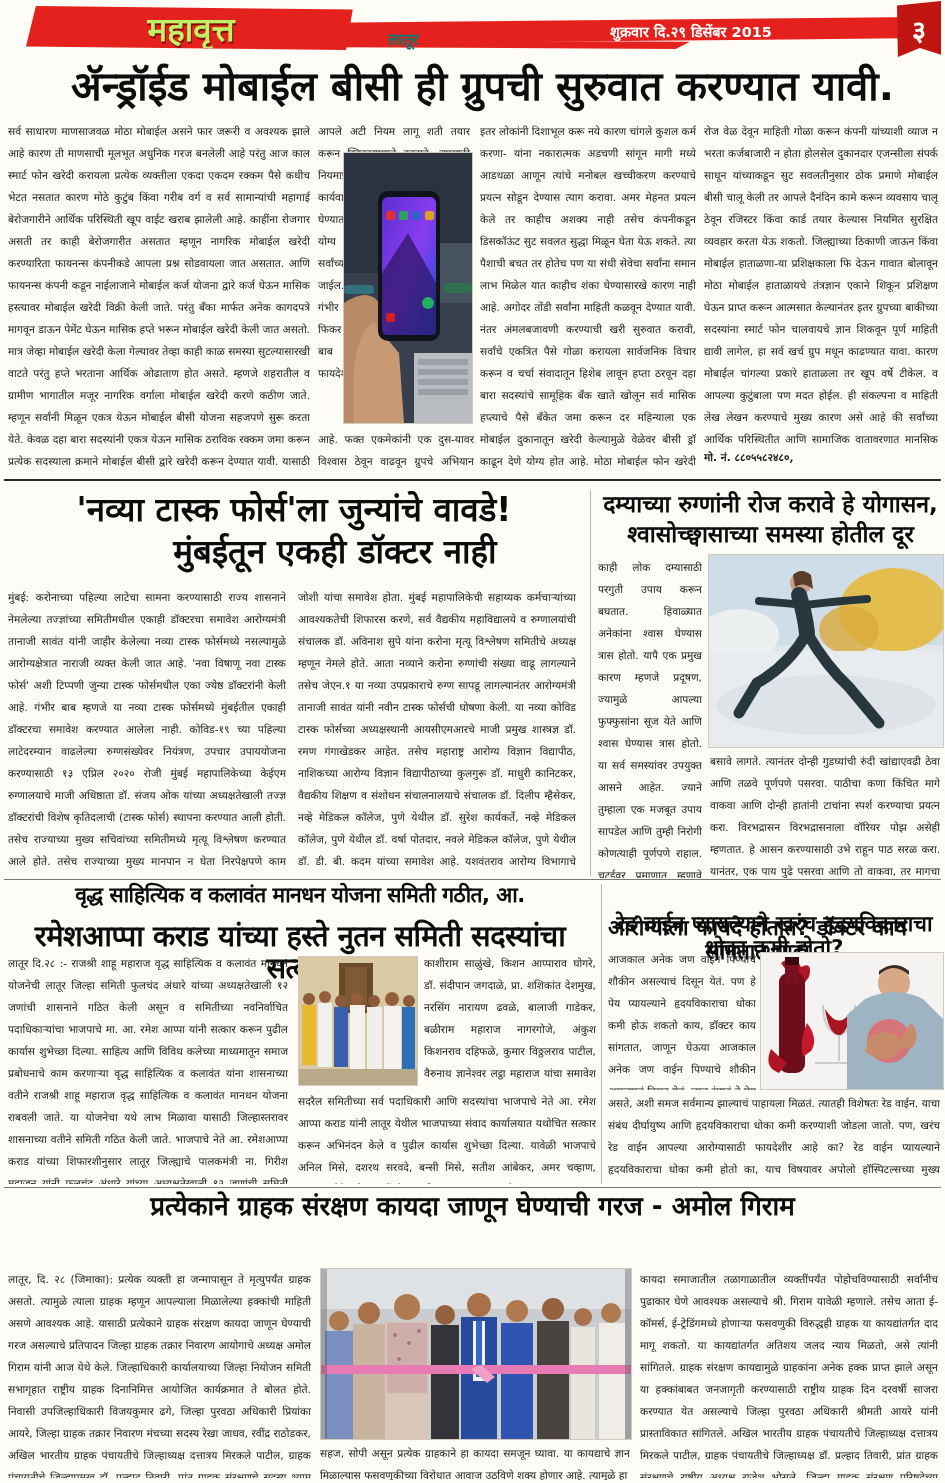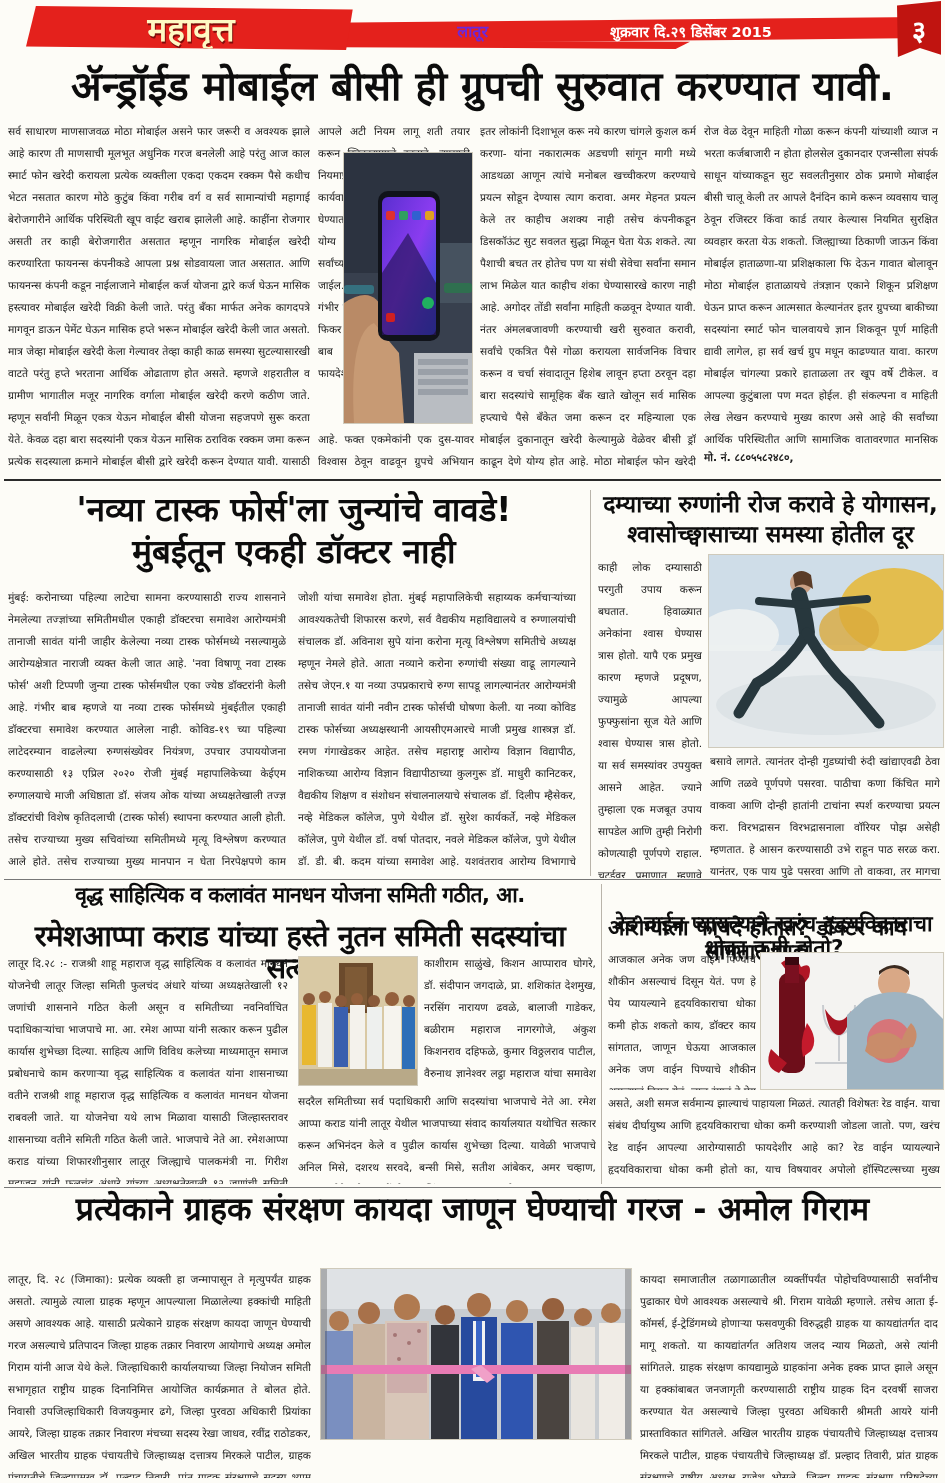--- a/index.html
+++ b/index.html
@@ -7,26 +7,26 @@
         font-family:"DejaVu Sans",sans-serif;color:#151515;overflow:hidden;}
   .bd{position:absolute;font-size:10.6px;line-height:22px;text-align:justify;
       overflow:hidden;color:#1b1b1b;word-break:break-word;}
   .hl{position:absolute;text-align:center;font-weight:bold;color:#0c0c0c;line-height:1.12;}
   .rule-h{position:absolute;background:#2a2a2a;}
   .rule-v{position:absolute;background:#b9b4aa;width:1px;}
   .photo{position:absolute;overflow:hidden;border:1px solid #cfcabb;}
   
   .mast-left{position:absolute;left:26px;top:5px;width:330px;height:46px;background:#e4211c;
              clip-path:polygon(3% 2%,99% 10%,97% 98%,0 90%);display:flex;align-items:center;justify-content:center;}
-  .mast-left span{color:#fef9c3;font-weight:bold;font-size:33px;text-shadow:1px 2px 0 #7e0d0b;}
+  .mast-left span{color:#bef264;font-weight:bold;font-size:33px;text-shadow:1px 2px 0 #7e0d0b;}
   .mast-strip{position:absolute;left:300px;top:17px;width:628px;height:27px;background:#e4211c;
               clip-path:polygon(0 22%,99% 0,100% 78%,1% 100%);}
   .mast-strip2{position:absolute;left:330px;top:40px;width:360px;height:9px;background:#e4211c;
                clip-path:polygon(0 0,100% 20%,96% 100%,2% 80%);}
-  .mast-city{position:absolute;left:388px;top:20px;width:100px;text-align:right;color:#6d28d9;
+  .mast-city{position:absolute;left:388px;top:28px;width:100px;text-align:left;color:#0f766e;
              font-weight:bold;font-size:16px;}
   .mast-date{position:absolute;left:566px;top:21px;width:250px;text-align:center;color:#fff;
              font-weight:bold;font-size:14.5px;}
   .mast-badge{position:absolute;left:897px;top:1px;width:44px;height:56px;background:#c01410;
               clip-path:polygon(0 8%,100% 0,100% 96%,52% 84%,2% 100%);
               display:flex;align-items:center;justify-content:center;}
   .mast-badge span{color:#fff;font-weight:bold;font-size:27px;}
 </style>
 </head>
 <body>
@@ -92,21 +92,21 @@
         <circle cx="84" cy="150" r="6" fill="#20b060"></circle>
       </g>
       <rect x="100" y="130" width="28" height="10" rx="3" fill="#2f6f4f"></rect>
       <rect x="0" y="132" width="30" height="9" rx="3" fill="#35707f"></rect>
     </svg>
   </div>
 
   <div class="rule-h" style="left:4px;top:479px;width:937px;height:2px;"></div>
 
   <div class="hl" style="left:0;top:492px;width:588px;font-size:33px;">'नव्या टास्क फोर्स'ला जुन्यांचे वावडे!</div>
-  <div class="hl" style="left:0;top:534px;width:588px;font-size:33px;">मुंबईतून एकही डॉक्टर नाही</div>
+  <div class="hl" style="left:0;top:534px;width:588px;font-size:33px;padding-left:41px;">मुंबईतून एकही डॉक्टर नाही</div>
   <div class="bd" style="left:8px;top:586px;width:278px;height:290px;">मुंबई: करोनाच्या पहिल्या लाटेचा सामना करण्यासाठी राज्य शासनाने नेमलेल्या तज्ज्ञांच्या समितीमधील एकाही डॉक्टरचा समावेश आरोग्यमंत्री तानाजी सावंत यांनी जाहीर केलेल्या नव्या टास्क फोर्समध्ये नसल्यामुळे आरोग्यक्षेत्रात नाराजी व्यक्त केली जात आहे. 'नवा विषाणू नवा टास्क फोर्स' अशी टिप्पणी जुन्या टास्क फोर्समधील एका ज्येष्ठ डॉक्टरांनी केली आहे. गंभीर बाब म्हणजे या नव्या टास्क फोर्समध्ये मुंबईतील एकाही डॉक्टरचा समावेश करण्यात आलेला नाही. कोविड-१९ च्या पहिल्या लाटेदरम्यान वाढलेल्या रुग्णसंख्येवर नियंत्रण, उपचार उपाययोजना करण्यासाठी १३ एप्रिल २०२० रोजी मुंबई महापालिकेच्या केईएम रुग्णालयाचे माजी अधिष्ठाता डॉ. संजय ओक यांच्या अध्यक्षतेखाली तज्ज्ञ डॉक्टरांची विशेष कृतिदलाची (टास्क फोर्स) स्थापना करण्यात आली होती. तसेच राज्याच्या मुख्य सचिवांच्या समितीमध्ये मृत्यू विश्लेषण करण्यात आले होते. तसेच राज्याच्या मुख्य मानपान न घेता निरपेक्षपणे काम करणाऱ्यांचा काम केले होते. यात यापैकी आरोग्य क्षेत्रातील तज्ज्ञ खाजगी रुग्णालयाच्या आजारा तसेच मृत्यू दरम्यान कोविड काळात काम करणारे डॉ. राहुल पंडित व डॉ. अजित देसाई जोशी यांचा समावेश होता.</div>
   <div class="bd" style="left:298px;top:586px;width:278px;height:290px;">जोशी यांचा समावेश होता. मुंबई महापालिकेची सहाय्यक कर्मचाऱ्यांच्या आवश्यकतेची शिफारस करणे, सर्व वैद्यकीय महाविद्यालये व रुग्णालयांची संचालक डॉ. अविनाश सुपे यांना करोना मृत्यू विश्लेषण समितीचे अध्यक्ष म्हणून नेमले होते. आता नव्याने करोना रुग्णांची संख्या वाढू लागल्याने तसेच जेएन.१ या नव्या उपप्रकाराचे रुग्ण सापडू लागल्यानंतर आरोग्यमंत्री तानाजी सावंत यांनी नवीन टास्क फोर्सची घोषणा केली. या नव्या कोविड टास्क फोर्सच्या अध्यक्षस्थानी आयसीएमआरचे माजी प्रमुख शास्त्रज्ञ डॉ. रमण गंगाखेडकर आहेत. तसेच महाराष्ट्र आरोग्य विज्ञान विद्यापीठ, नाशिकच्या आरोग्य विज्ञान विद्यापीठाच्या कुलगुरू डॉ. माधुरी कानिटकर, वैद्यकीय शिक्षण व संशोधन संचालनालयाचे संचालक डॉ. दिलीप म्हैसेकर, नव्हे मेडिकल कॉलेज, पुणे येथील डॉ. सुरेश कार्यकर्ते, नव्हे मेडिकल कॉलेज, पुणे येथील डॉ. वर्षा पोतदार, नवले मेडिकल कॉलेज, पुणे येथील डॉ. डी. बी. कदम यांच्या समावेश आहे. यशवंतराव आरोग्य विभागाचे आयुक्त सदस्य सचिव बनवणार आहेत. याबाबतचा शासन निर्णयही लवकरच काढण्यात येणार असून गंभीर व ऑक्सिजन आवश्यकता असलेल्या कोविड-१९ रुग्णांच्या उपचाराचा प्रोटोकॉल स्थापन करणे, कोविड-१९ क्रिटीकल रुग्णांना आवश्यक उपाययोजना आरोग्य क्षेत्रात नाराजी दिसून येत आहे.</div>
 
   <div class="rule-v" style="left:590px;top:490px;height:386px;"></div>
 
   <div class="hl" style="left:596px;top:492px;width:349px;font-size:23px;">दम्याच्या रुग्णांनी रोज करावे हे योगासन,</div>
   <div class="hl" style="left:596px;top:522px;width:349px;font-size:23px;">श्वासोच्छ्वासाच्या समस्या होतील दूर</div>
   <div class="bd" style="left:598px;top:556px;width:104px;height:322px;">काही लोक दम्यासाठी परगुती उपाय करून बघतात. हिवाळ्यात अनेकांना श्वास घेण्यास त्रास होतो. यापै एक प्रमुख कारण म्हणजे प्रदूषण, ज्यामुळे आपल्या फुफ्फुसांना सूज येते आणि श्वास घेण्यास त्रास होतो. या सर्व समस्यांवर उपयुक्त आसने आहेत. ज्याने तुम्हाला एक मजबूत उपाय सापडेल आणि तुम्ही निरोगी कोणत्याही पूर्णपणे राहाल. चटईवर प्रमाणात म्हणावे १५ मिनिटे ह उपाय केल्याने तुम्हाला आराम मिळेल आणि तो वाढत म्हणजे योग.हस्त उत्तानासन योग बसा. दीर्घ श्वास घेत घ्या. दोन हातांमधील अंतर खांद्याच्या रुंदीपेक्षा जास्त नसावे. वरचे धड आणि मान थोडेसे वक्र करा. हात वर करून मागे वळवणे एकाच वेळी करा. भुजंगासन दम्याच्या रुग्णांसाठी फायदेशीर आहे. या योगासनामुळे फुफ्फुसांचा त्रास दूर होतो. श्वसनमार्ग स्वच्छ राहून होण्यास मदत होते व ही सर्वांच्या फुफ्फुसांत</div>
   <div class="bd" style="left:710px;top:750px;width:230px;height:128px;">बसावे लागते. त्यानंतर दोन्ही गुडघ्यांची रुंदी खांद्याएवढी ठेवा आणि तळवे पूर्णपणे पसरवा. पाठीचा कणा किंचित मागे वाकवा आणि दोन्ही हातांनी टाचांना स्पर्श करण्याचा प्रयत्न करा. विरभद्रासन विरभद्रासनाला वॉरियर पोझ असेही म्हणतात. हे आसन करण्यासाठी उभे राहून पाठ सरळ करा. यानंतर, एक पाय पुढे पसरवा आणि तो वाकवा, तर मागचा पाय सरळ राहील. त्यानंतर दोन्ही हात खांद्यापर्यंत वर करून सरळ करा. नंतर हळूहळू श्वास घ्या.</div>
 
@@ -187,23 +187,24 @@
       <path d="M118,22 q14,-14 30,0 l0,-4 q-14,-12 -30,0 z" fill="#3a2a20"></path>
       <path d="M104,46 q30,-14 58,0 l20,20 0,70 -96,0 0,-74 z" fill="#9fb4c2"></path>
       <circle cx="128" cy="88" r="22" fill="#e86060" opacity="0.75"></circle>
       <path d="M108,84 q20,-12 36,6 l-10,14 q-18,6 -30,-6 z" fill="#c98c6a"></path>
       <path d="M150,70 q10,10 2,24 l-14,2 q4,-16 12,-26" fill="#c98c6a"></path>
     </svg>
   </div>
 
   <div class="rule-h" style="left:4px;top:1187px;width:937px;height:1px;background:#777;"></div>
 
-  <div class="hl" style="left:0;top:1192px;width:945px;font-size:32px;">प्रत्येकाने ग्राहक संरक्षण कायदा जाणून घेण्याची गरज - अमोल गिराम</div>
+  <div class="hl" style="left:0;top:1192px;width:945px;font-size:26px;">प्रत्येकाने ग्राहक संरक्षण कायदा जाणून घेण्याची गरज - अमोल गिराम</div>
 
   <div class="bd" style="left:8px;top:1268px;width:303px;height:210px;">लातूर, दि. २८ (जिमाका): प्रत्येक व्यक्ती हा जन्मापासून ते मृत्युपर्यंत ग्राहक असतो. त्यामुळे त्याला ग्राहक म्हणून आपल्याला मिळालेल्या हक्कांची माहिती असणे आवश्यक आहे. यासाठी प्रत्येकाने ग्राहक संरक्षण कायदा जाणून घेण्याची गरज असल्याचे प्रतिपादन जिल्हा ग्राहक तक्रार निवारण आयोगाचे अध्यक्ष अमोल गिराम यांनी आज येथे केले. जिल्हाधिकारी कार्यालयाच्या जिल्हा नियोजन समिती सभागृहात राष्ट्रीय ग्राहक दिनानिमित्त आयोजित कार्यक्रमात ते बोलत होते. निवासी उपजिल्हाधिकारी विजयकुमार ढगे, जिल्हा पुरवठा अधिकारी प्रियांका आयरे, जिल्हा ग्राहक तक्रार निवारण मंचच्या सदस्य रेखा जाधव, रवींद्र राठोडकर, अखिल भारतीय ग्राहक पंचायतीचे जिल्हाध्यक्ष दत्तात्रय मिरकले पाटील, ग्राहक पंचायतीचे जिल्हाप्रमुख डॉ. प्रल्हाद तिवारी, प्रांत ग्राहक संरक्षणचे सदस्य श्याम मोरे, रंजना मालुसरे, विवर्धन रावसो, निपुण शेटे, सतीश देशमुख, तहसीलदार सौदागर तांदळे, वि. निधी एस. आसिफ पटेल उपस्थित होते. या कार्यक्रमांची सुरुवात करण्यात आली. ग्राहक संरक्षण कायद्याची माहिती सामाजिक दृष्टीकोनातून क्रमनियमाने असलेली माहिती अवगत करण्यात आली. या कायद्यात स्वतः आपली बाजू मांडण्याची संधी मिळते. या कायद्याची प्रक्रिया अतिशय</div>
+  <div class="bd" style="left:320px;top:1442px;width:310px;height:38px;">सहज, सोपी असून प्रत्येक ग्राहकाने हा कायदा समजून घ्यावा. या कायद्याचे ज्ञान मिळाल्यास फसवणुकीच्या विरोधात आवाज उठविणे शक्य होणार आहे. त्यामुळे हा</div>
   <div class="bd" style="left:640px;top:1268px;width:298px;height:210px;">कायदा समाजातील तळागाळातील व्यक्तींपर्यंत पोहोचविण्यासाठी सर्वांनीच पुढाकार घेणे आवश्यक असल्याचे श्री. गिराम यावेळी म्हणाले. तसेच आता ई-कॉमर्स, ई-ट्रेडिंगमध्ये होणाऱ्या फसवणुकी विरुद्धही ग्राहक या कायद्यांतर्गत दाद मागू शकतो. या कायद्यांतर्गत अतिशय जलद न्याय मिळतो, असे त्यांनी सांगितले. ग्राहक संरक्षण कायद्यामुळे ग्राहकांना अनेक हक्क प्राप्त झाले असून या हक्कांबाबत जनजागृती करण्यासाठी राष्ट्रीय ग्राहक दिन दरवर्षी साजरा करण्यात येत असल्याचे जिल्हा पुरवठा अधिकारी श्रीमती आयरे यांनी प्रास्ताविकात सांगितले. अखिल भारतीय ग्राहक पंचायतीचे जिल्हाध्यक्ष दत्तात्रय मिरकले पाटील, ग्राहक पंचायतीचे जिल्हाध्यक्ष डॉ. प्रल्हाद तिवारी, प्रांत ग्राहक संरक्षणचे राष्ट्रीय अध्यक्ष राजेश भोसले, जिल्हा ग्राहक संरक्षण परिषदेच्या सदस्या रंगला मालसरे यांनी ग्राहक संरक्षण अधिनियमाबाबत उपस्थितांना सविस्तर माहिती दिली. प्रास्ताविक श्रीमती आयरे यांनी करून उद्‌बोधन करण्यात आले. यावेळी ग्राहक दिनानिमित्त विभागामार्फत उपस्थितांची स्टॉलची मायग्रंटची पाहणी केली. लातूरचे तहसीलदार सौदागर तांदळे यांची यावेळी उपस्थिती होती.</div>
 
   <div class="photo" style="left:320px;top:1268px;width:310px;height:170px;">
     <svg width="310" height="170" viewBox="0 0 310 170">
       <rect width="310" height="170" fill="#c9cdd1"></rect>
       <rect y="0" width="310" height="40" fill="#dfe2e5"></rect>
       <g>
         <circle cx="18" cy="52" r="10" fill="#b07a50"></circle>
           <path d="M4,62 h28 v108 h-28 z" fill="#7a8fc0"></path>
         <circle cx="48" cy="44" r="11" fill="#a8714a"></circle>

